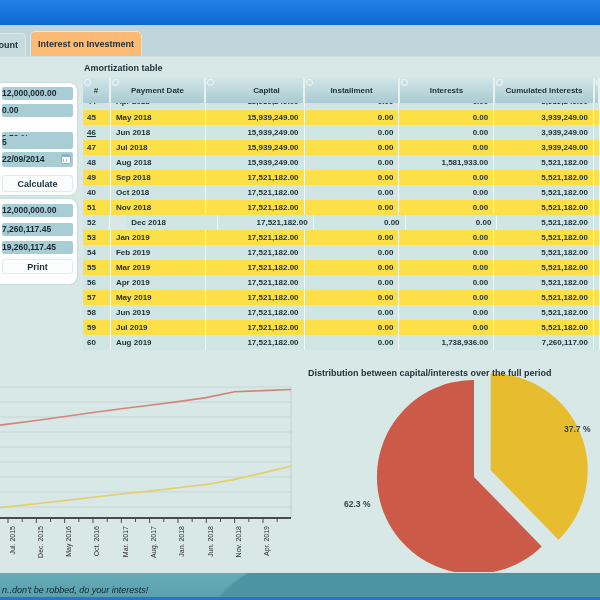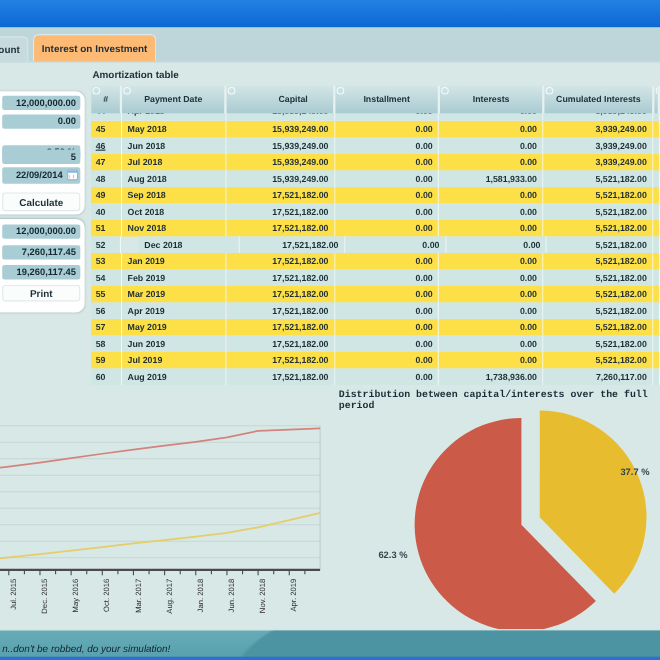--- a/index.html
+++ b/index.html
@@ -14,21 +14,21 @@
   .tab{position:absolute;bottom:0;border-radius:5px 5px 0 0;font-weight:bold;font-size:9px;
        color:#1c2e38;display:flex;align-items:center;border:1px solid #dcebec;border-bottom:none;
        box-sizing:border-box;}
   .tab.inactive{left:-46px;width:72px;height:23px;background:#c7dbde;justify-content:flex-end;padding-right:7px;}
   .tab.active{left:30px;width:112px;height:25px;background:#fdba74;justify-content:center;}
   
   .panel{position:absolute;background:#fff;border-radius:8px;box-shadow:0 0 2px rgba(90,120,130,.35);}
   #panel1{left:-10px;top:83px;width:87px;height:112px;}
   #panel2{left:-10px;top:199px;width:87px;height:85px;}
   .field{position:absolute;left:2px;width:71px;height:13px;background:#a9cdd5;border-radius:2px;
-         color:#16272f;font-size:8.5px;font-weight:bold;line-height:13px;text-align:right;
+         color:#16272f;font-size:8.5px;font-weight:bold;line-height:13px;
          padding-right:4px;box-sizing:border-box;}
   .btn{position:absolute;left:2px;width:71px;background:#fbfdfd;border:1px solid #dfeaec;
        border-radius:3px;text-align:center;font-weight:bold;font-size:9px;color:#1c2e38;
        box-sizing:border-box;}
   .cal{position:absolute;right:2px;top:2px;width:10px;height:10px;background:#fdfdfd;
        border:1px solid #9ab4bd;border-radius:2px;box-sizing:border-box;}
   .cal::before{content:"";position:absolute;left:0;right:0;top:0;height:2px;background:#7fb0e8;}
   .cal::after{content:"";position:absolute;left:1px;top:4px;width:6px;height:3px;
        background:repeating-linear-gradient(90deg,#b0c4cc 0 1px,transparent 1px 3px);}
   
@@ -46,21 +46,21 @@
   .trow.odd  .td{background:#fde047;}
   .trow.even .td{background:#cfe6e4;}
   .td{border-right:1px solid rgba(245,250,249,.85);box-sizing:border-box;overflow:hidden;
       white-space:nowrap;}
   .td.idx{padding-left:4px;}
   .td.date{padding-left:5px;}
   .td.num{text-align:right;padding-right:5px;}
   
   #linechart{position:absolute;left:0;top:383px;z-index:1;}
   #piechart{position:absolute;left:356px;top:368px;z-index:1;}
-  .pie-title{position:absolute;left:308px;top:354px;font-size:9px;font-weight:bold;color:#1c2e38;z-index:2;font-family:Liberation Mono, monospace;}
+  .pie-title{position:absolute;left:308px;top:368px;font-size:9px;font-weight:bold;color:#1c2e38;z-index:2;}
   .pie-label{position:absolute;font-size:8.5px;font-weight:bold;color:#33454c;z-index:2;}
   #pie-label-red{left:344px;top:499px;}
   #pie-label-yellow{left:564px;top:424px;}
   
   .bottombar{position:absolute;left:0;top:572px;width:600px;height:28px;z-index:5;
      background:radial-gradient(ellipse 430px 150px at 80% 175%, #4c94a2 0%, #4c94a2 62%, rgba(76,148,162,0) 63%),
                 linear-gradient(#66abb7,#58a0ae);
      border-top:1px solid #d4e4e2;box-sizing:border-box;}
   .status-text{position:absolute;left:2px;top:12px;font-size:9px;font-style:italic;color:#14242a;}
   .bottomline{position:absolute;left:0;top:597px;width:600px;height:3px;background:#2b72d0;z-index:6;}
@@ -333,16 +333,16 @@
 
   <div class="pie-title">Distribution between capital/interests over the full period</div>
   <svg id="piechart" width="244" height="204">
       <path d="M 134.6727835183432 102.21632181258107 L 134.7 5.2 A 97 97 0 0 1 202.4 171.7 Z" fill="#e8bc2f"></path>
       <path d="M 118 109 L 185.7 178.4 A 97 97 0 1 1 118.0 12.0 Z" fill="#cc5a48"></path>
     </svg>
   <div class="pie-label" id="pie-label-red">62.3 %</div>
   <div class="pie-label" id="pie-label-yellow">37.7 %</div>
 
   <div class="bottombar">
-    <div class="status-text">n..don't be robbed, do your simulation!</div>
+    <div class="status-text">n..don't be robbed, do your interests!</div>
   </div>
   <div class="bottomline"></div>
 </div>
 
 </body></html>

